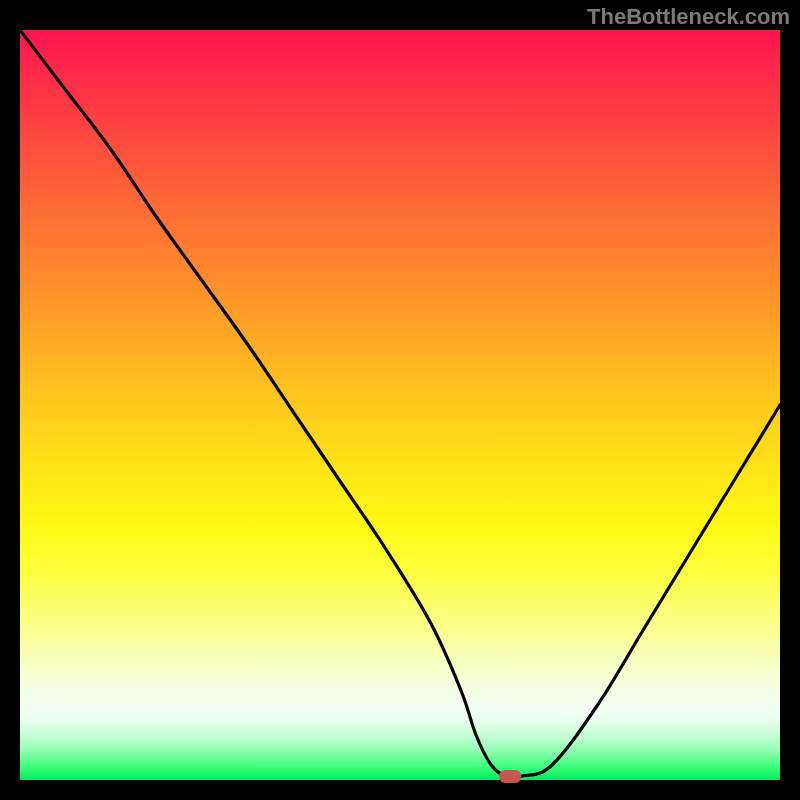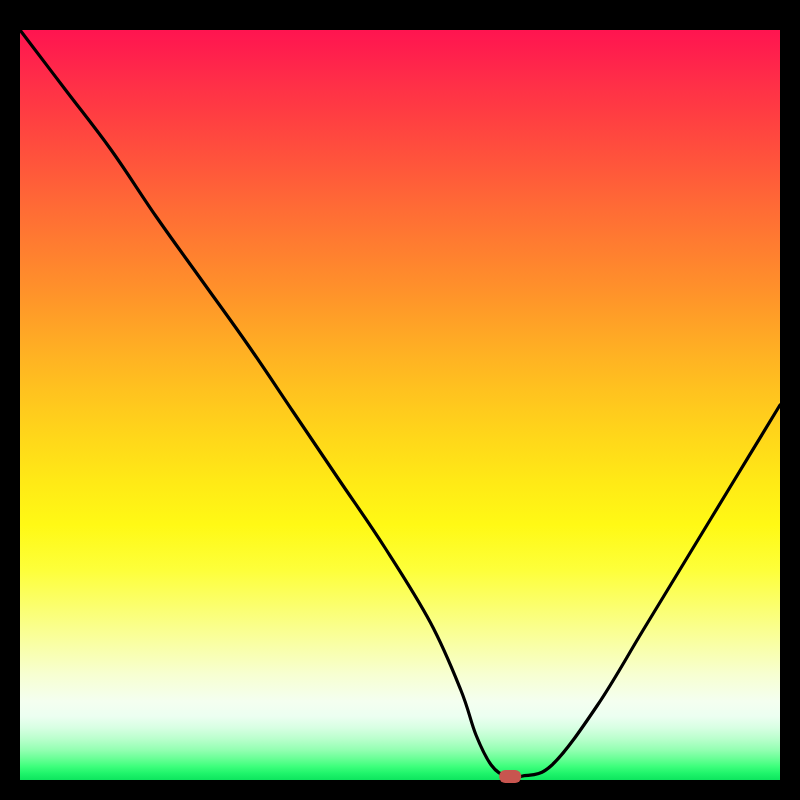--- a/index.html
+++ b/index.html
@@ -79,20 +79,21 @@
   .marker {
     fill: #c8554f;
     stroke: none;
   }
 </style>
 </head>
 <body>
 
 <div class="frame">
 
+  <div class="watermark">TheBottleneck.com</div>
 
   <div class="plot">
     <svg class="curve" viewBox="0 0 760 750" preserveAspectRatio="none">
       <path class="curve-path" d="M 0 0 C 8.208 10.799999999999999, 29.184 38.400000000000006, 45.6 60 C 62.016000000000005 81.6, 74.784 97.05, 91.2 120 C 107.616 142.95, 120.38399999999999 163.875, 136.79999999999998 187.5 C 153.21599999999998 211.125, 165.984 228.29999999999998, 182.4 251.25 C 198.816 274.2, 211.584 291.37500000000006, 228 315.00000000000006 C 244.416 338.62500000000006, 257.18399999999997 358.2, 273.59999999999997 382.5 C 290.01599999999996 406.8, 302.784 425.7, 319.2 450 C 335.616 474.3, 348.384 491.85, 364.8 517.5 C 381.216 543.15, 396.72 566.85, 410.40000000000003 592.5 C 424.08000000000004 618.15, 432.592 639.75, 440.79999999999995 660 C 449.0079999999999 680.25, 450.528 691.5, 456 705 C 461.472 718.5, 465.728 727.575, 471.2 735 C 476.67199999999997 742.425, 480.92800000000005 744.225, 486.40000000000003 746.25 C 491.872 748.275, 493.39200000000005 748.275, 501.6 746.25 C 509.808 744.225, 518.32 747.825, 532 735 C 545.68 722.175, 561.1840000000001 699.3, 577.6 675 C 594.016 650.7, 606.784 627, 623.1999999999999 600 C 639.6159999999999 573, 652.3839999999999 552, 668.8 525 C 685.216 498, 697.9839999999999 477, 714.4 450 C 730.816 423, 751.792 388.5, 760 375"></path>
       <rect class="marker" x="479.2" y="740.0" width="22" height="13" rx="6" ry="6"></rect>
     </svg>
   </div>
 
 </div>
 

